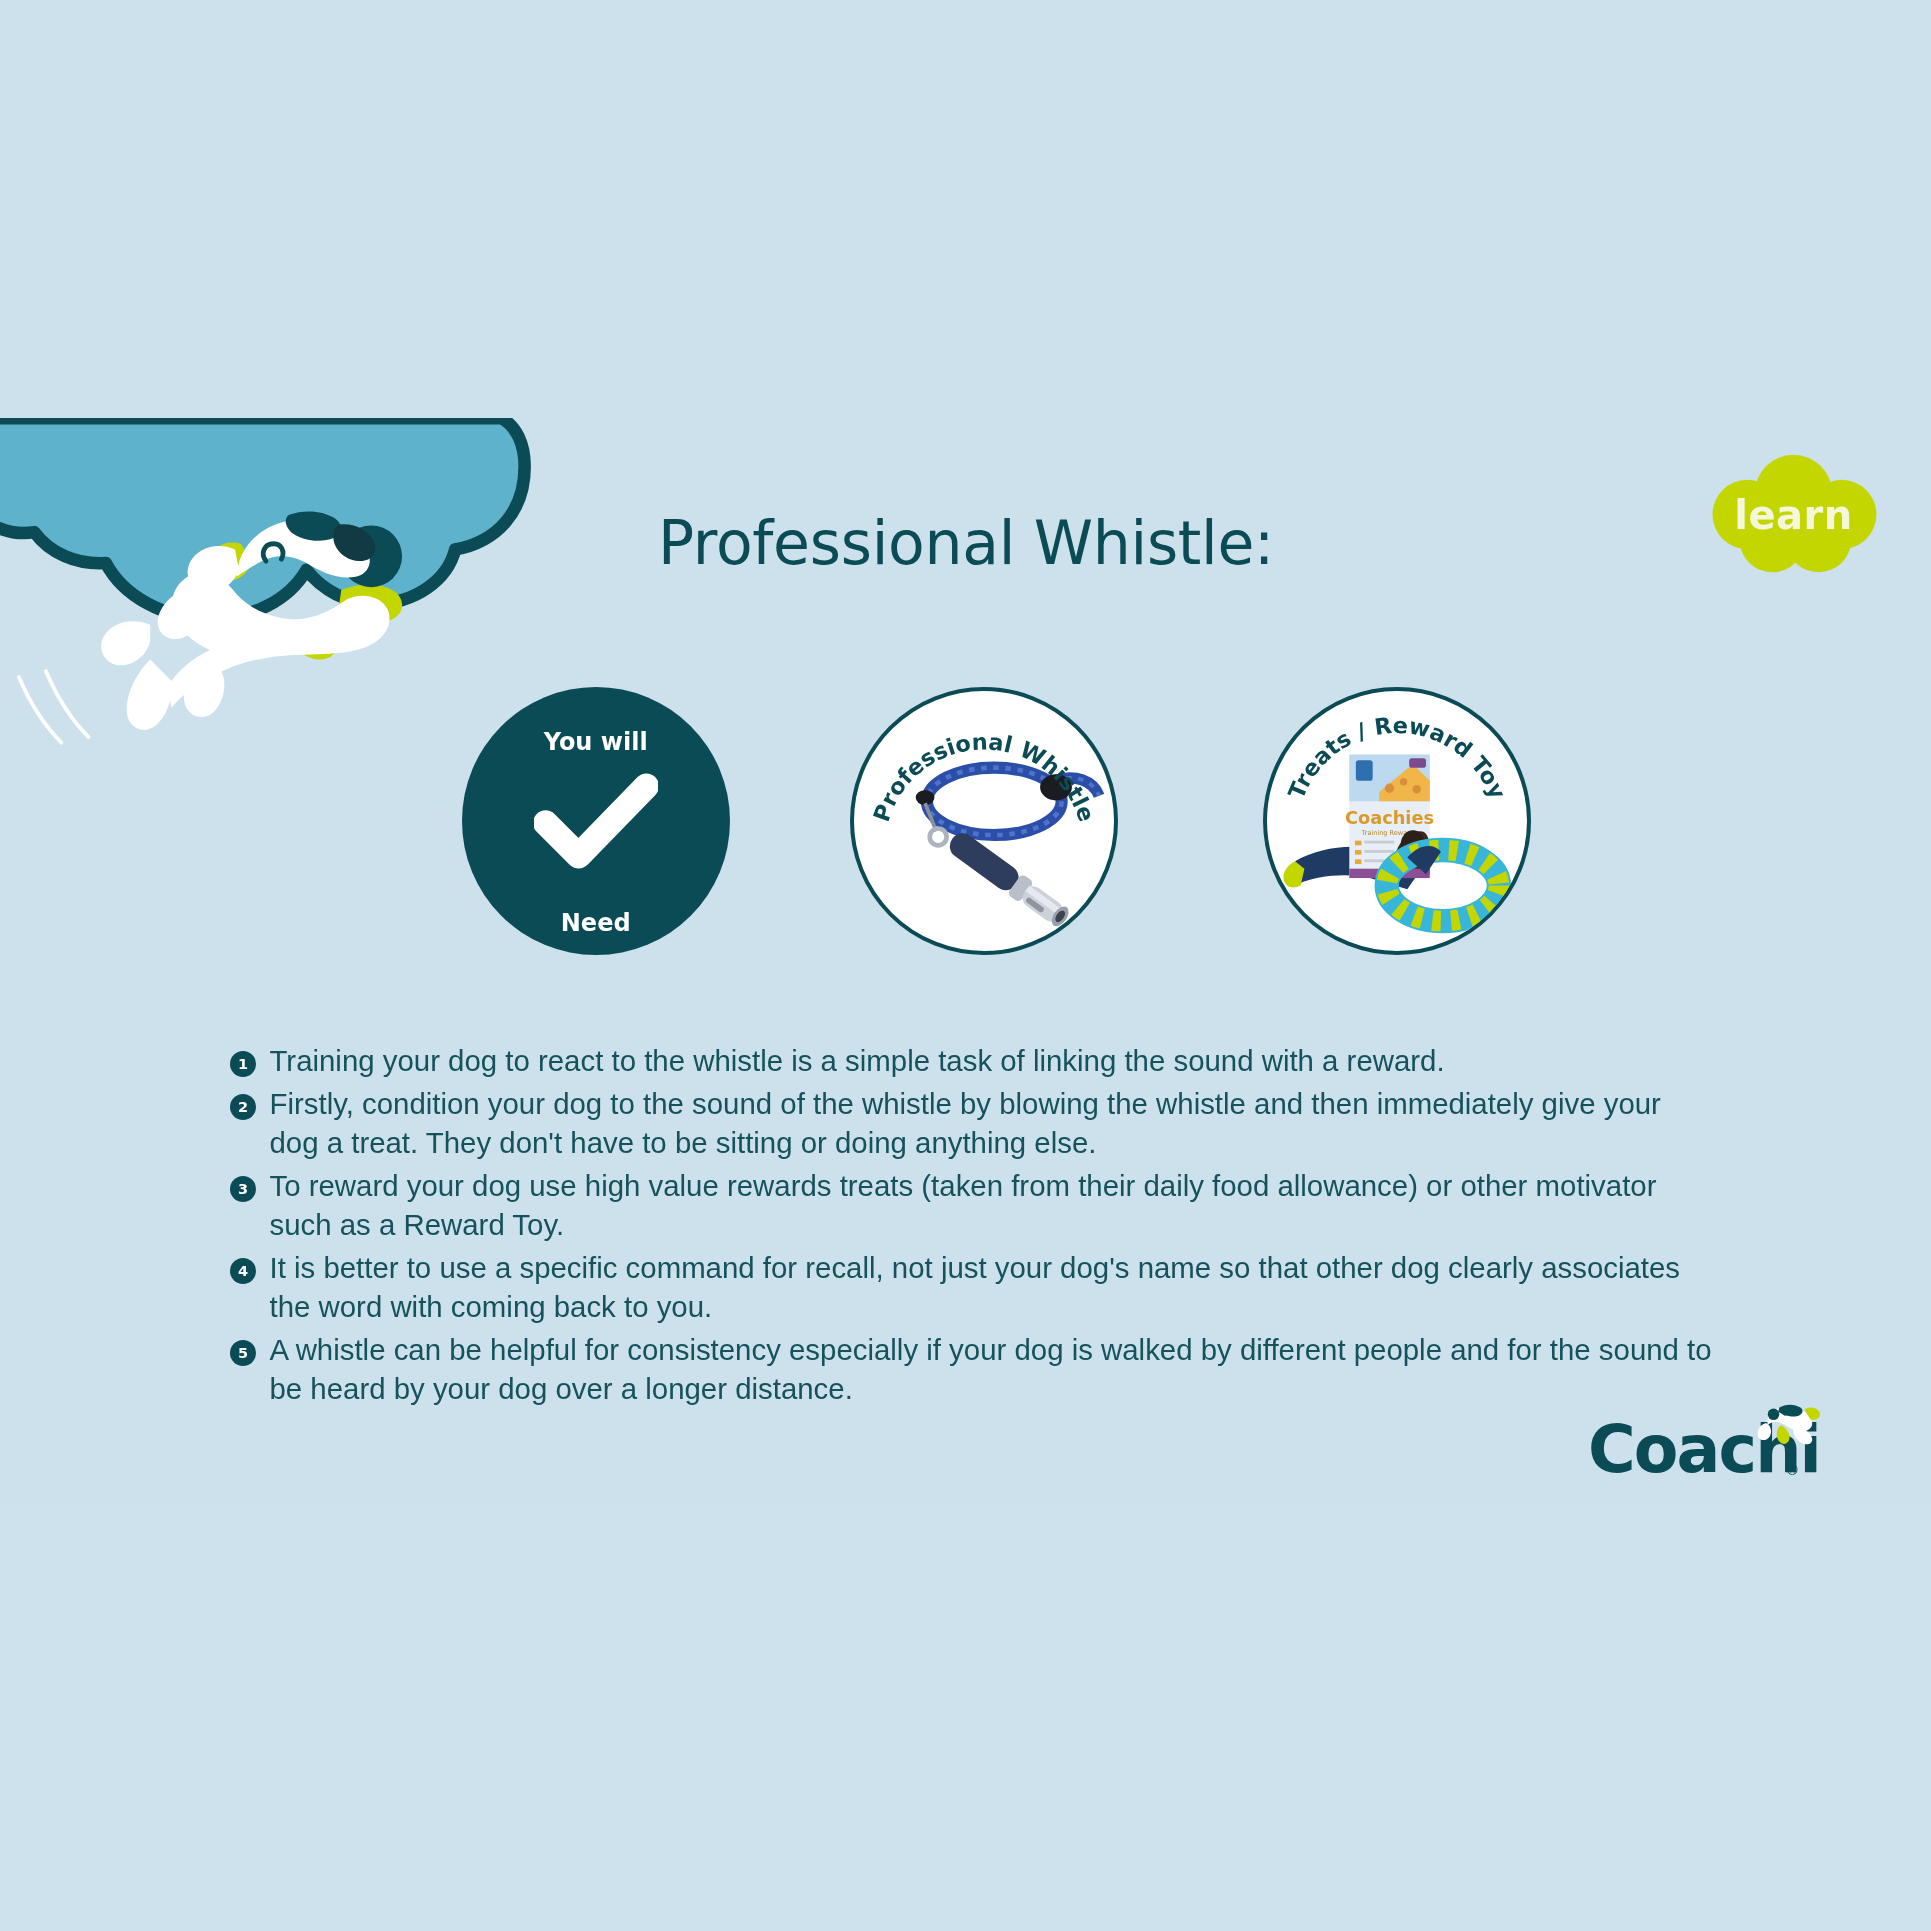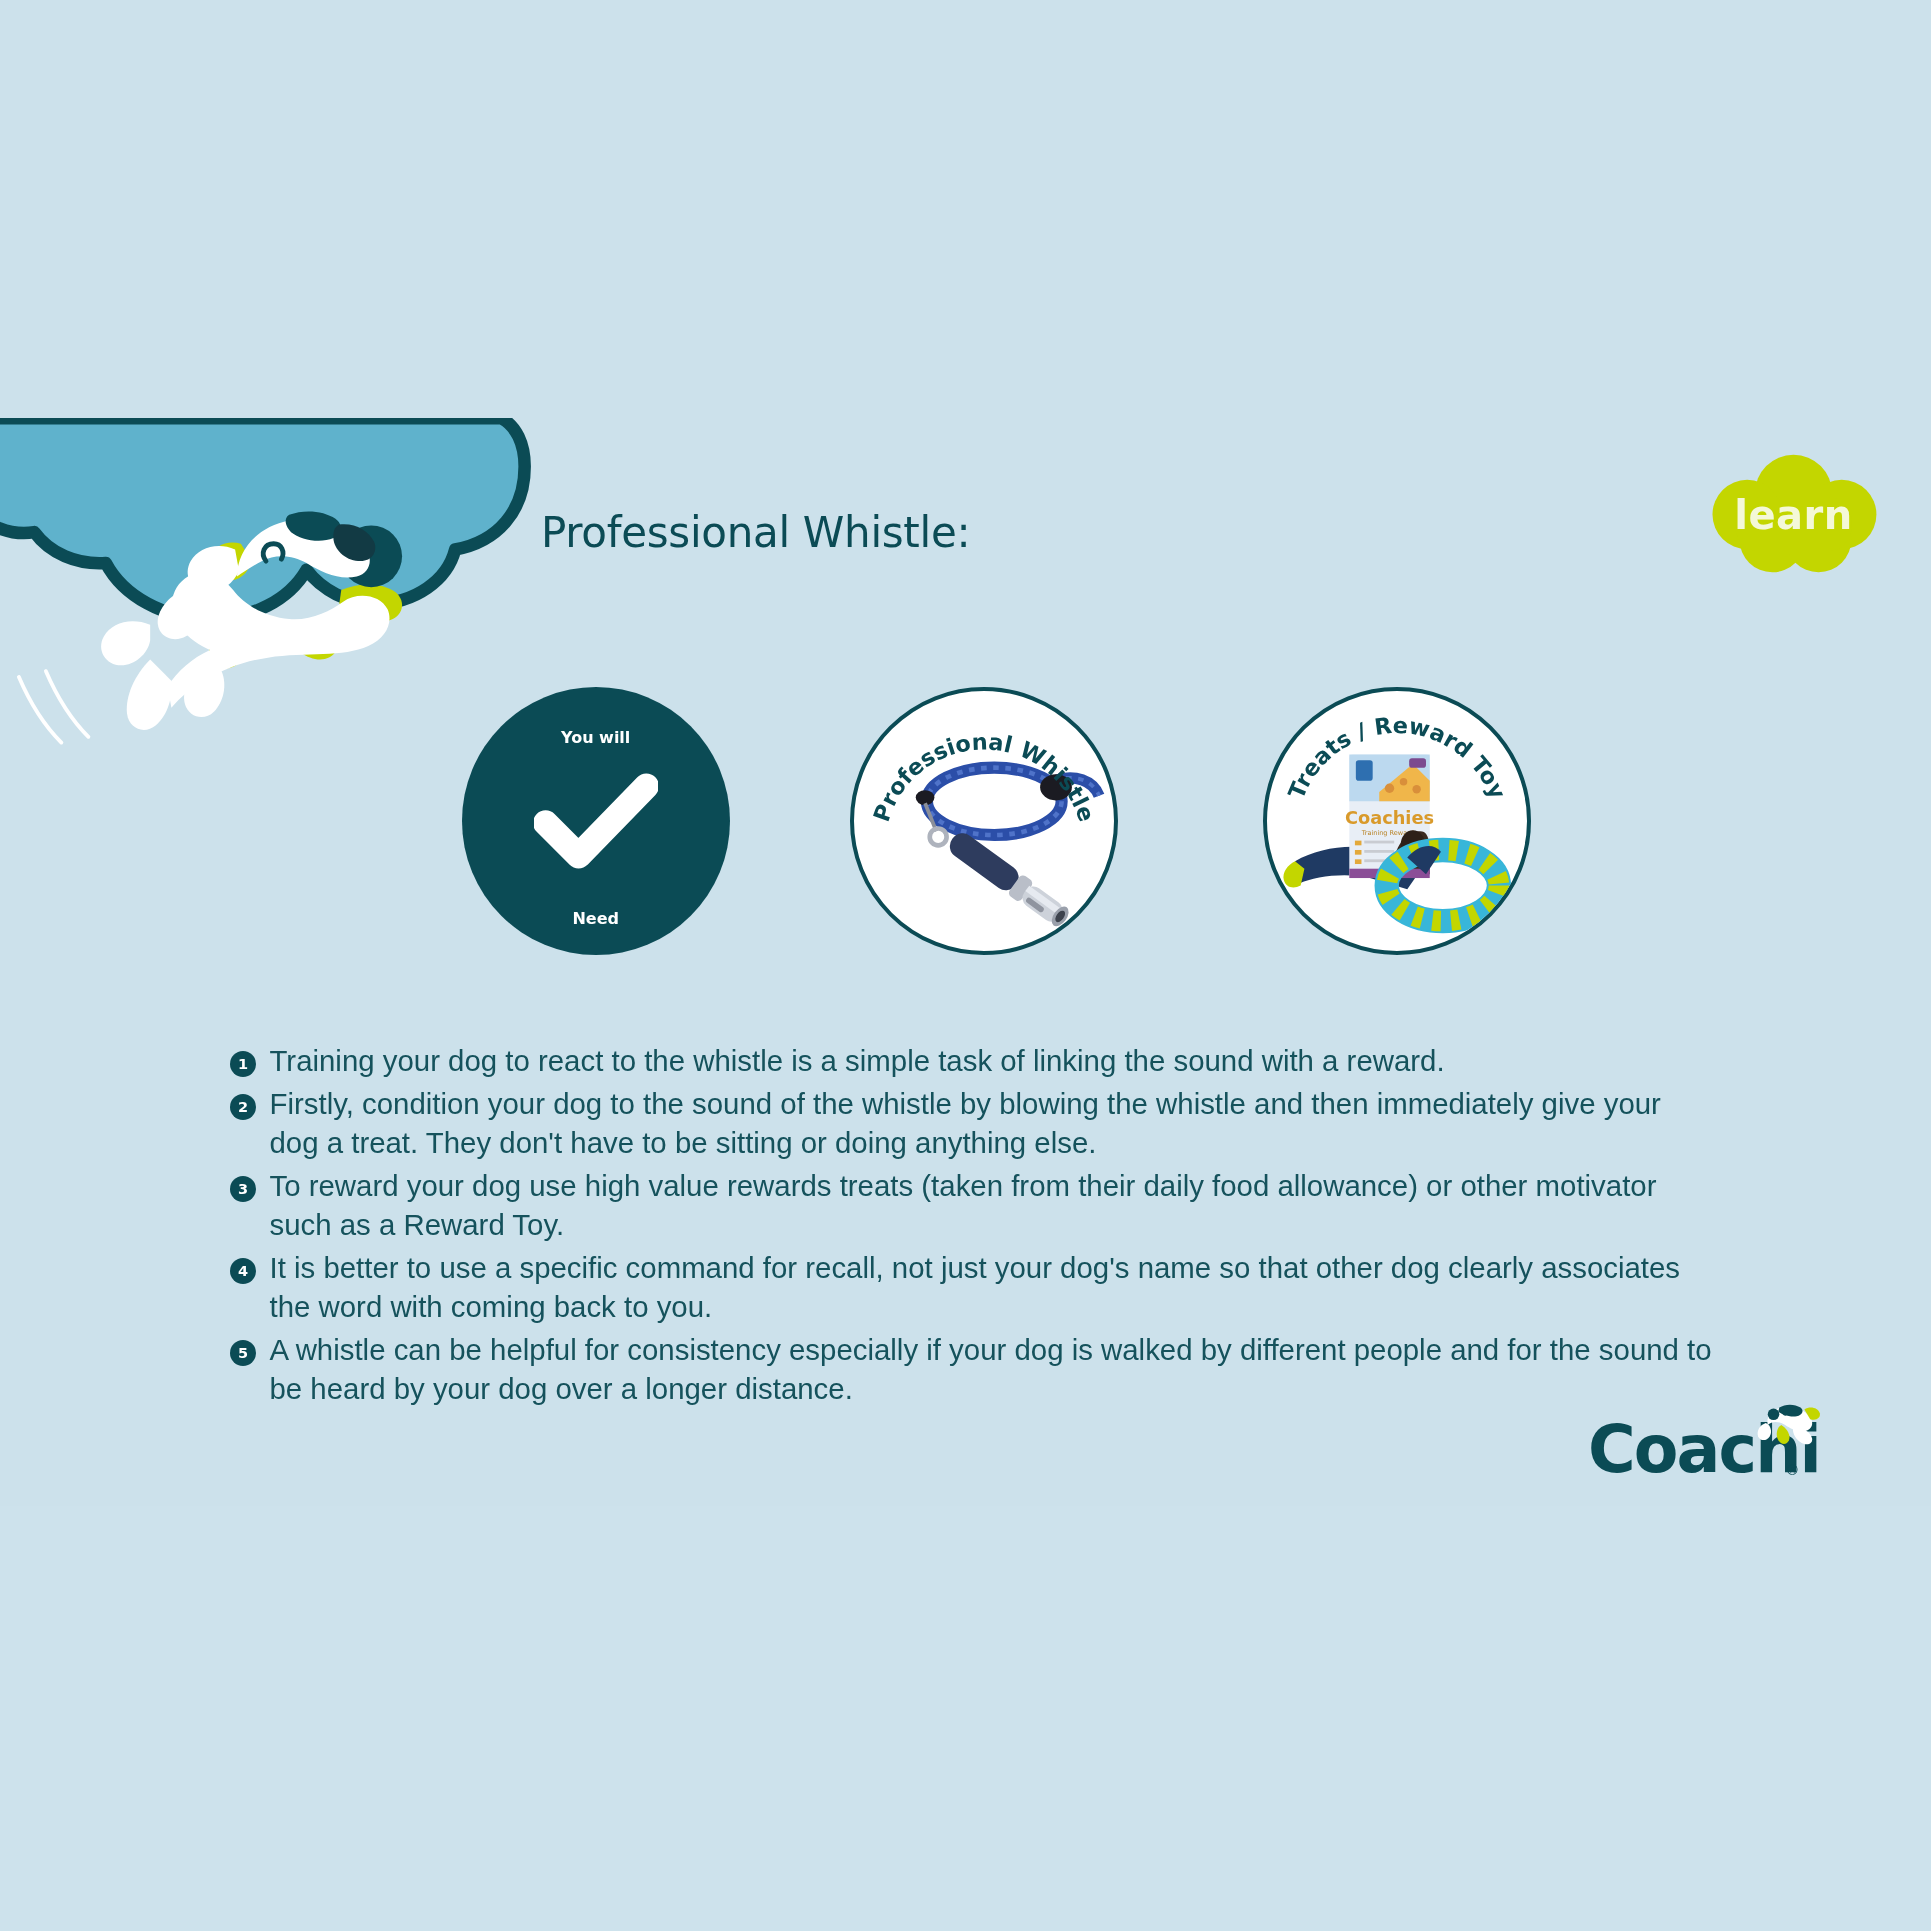--- a/index.html
+++ b/index.html
@@ -69,23 +69,23 @@
     font-weight: 700;
     letter-spacing: 0.5px;
     font-family: "DejaVu Sans", sans-serif;
   }
 
   
   .title {
     position: absolute;
     left: 541px; top: 507px;
     width: 850px;
-    text-align: left;
+    text-align: center;
     color: #0b4b55;
-    font-size: 42px;
+    font-size: 60px;
     line-height: 1.22;
     font-weight: 400;
     font-family: "DejaVu Sans", sans-serif;
     letter-spacing: -0.3px;
   }
   .title .line { display: block; }
 
   
   .badges {
     position: absolute;
@@ -126,21 +126,21 @@
     position: absolute;
     left: 0; top: 0;
     width: 100%; height: 100%;
   }
   .need-top, .need-bottom {
     position: absolute;
     left: 0;
     width: 100%;
     text-align: center;
     color: #ffffff;
-    font-size: 16px;
+    font-size: 24px;
     font-weight: 700;
     font-family: "DejaVu Sans", sans-serif;
   }
   .need-top { top: 41px; }
   .need-bottom { top: 222px; }
   .tick-mark {
     position: absolute;
     left: 50%; top: 50%;
     transform: translate(-50%, -50%);
   }

